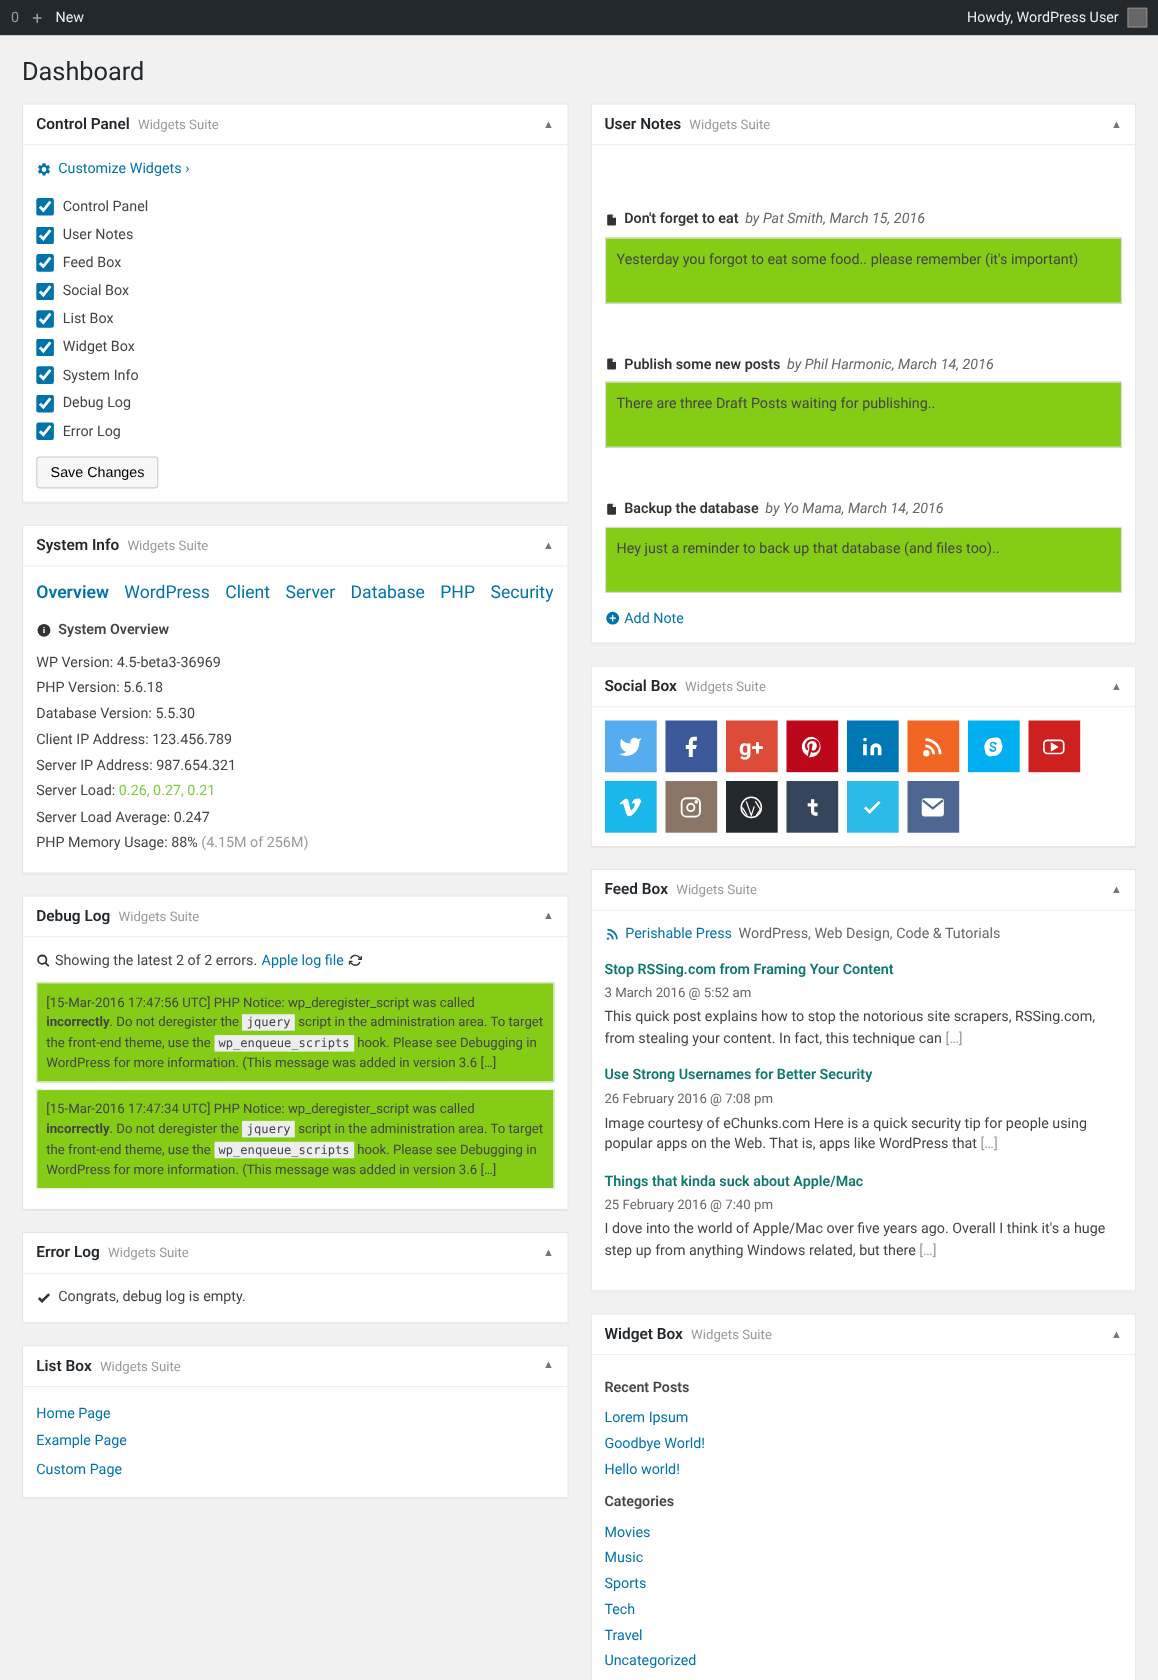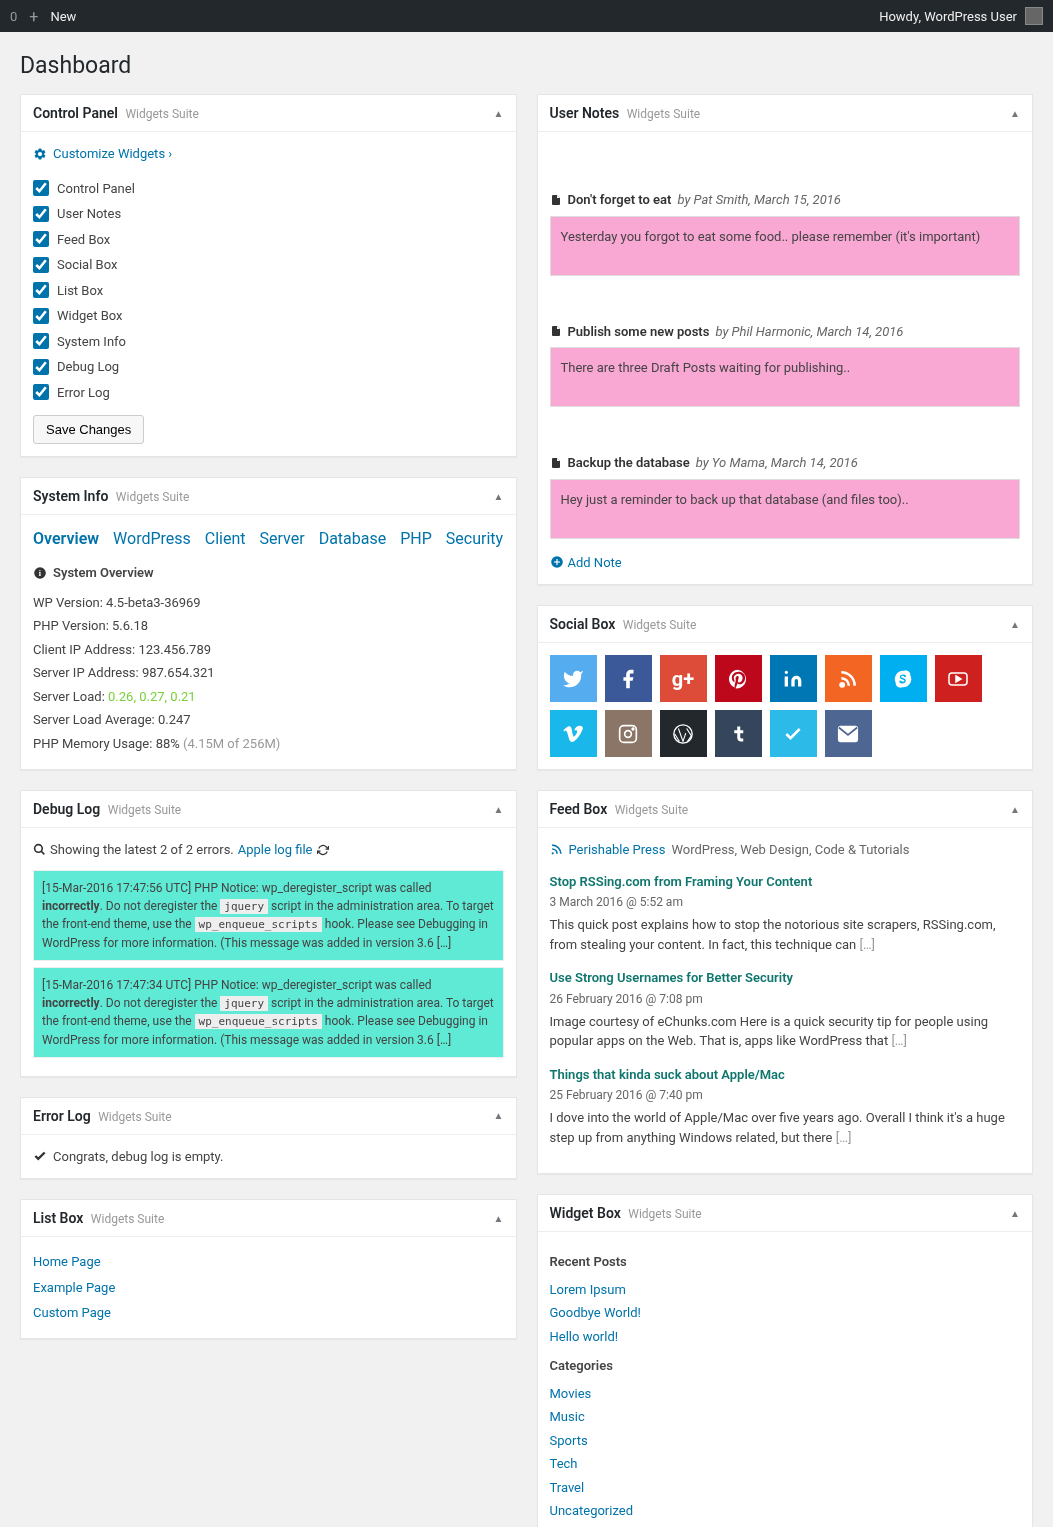--- a/index.html
+++ b/index.html
@@ -39,29 +39,29 @@
 .tabs { display: flex; gap: 14px; margin-bottom: 12px; flex-wrap: wrap; }
 .tabs a { font-size: 16px; }
 .tabs a.active { font-weight: 600; }
 
 .info-heading { font-weight: 600; margin-bottom: 10px; display: flex; align-items: center; gap: 6px; }
 .info-list p { margin: 4px 0; }
 .green { color: #7ad03a; }
 .gray { color: #999; }
 
 .log-meta { margin-bottom: 10px; display: flex; align-items: center; gap: 4px; }
-.log-entry { background: #5eead4; border: 1px solid #eee; padding: 8px; font-size: 12px; margin-bottom: 6px; line-height: 1.5; }
+.log-entry { background: #84cc16; border: 1px solid #eee; padding: 8px; font-size: 12px; margin-bottom: 6px; line-height: 1.5; }
 .log-entry code { background: #eee; padding: 1px 4px; font-family: Consolas, monospace; font-size: 11px; }
 
 .note-item { margin-bottom: 14px; }
 .note-title { display: flex; align-items: center; gap: 6px; margin-bottom: 6px; font-size: 13px; margin-top: 46px; }
 .note-title .doc-icon { width: 12px; height: 14px; }
 .note-title strong { font-weight: 600; color: #333; }
 .note-title em { font-style: italic; color: #666; font-weight: normal; }
-.note-body { border: 1px solid #ddd; padding: 10px; min-height: 60px; font-size: 13px; background: #f9a8d4; }
+.note-body { border: 1px solid #ddd; padding: 10px; min-height: 60px; font-size: 13px; background: #84cc16; }
 .add-note { display: flex; align-items: center; gap: 4px; margin-top: 8px; }
 
 .social-grid { display: flex; flex-wrap: wrap; gap: 8px; }
 .social-box { width: 47px; height: 47px; display: flex; align-items: center; justify-content: center; color: #fff; font-size: 20px; cursor: pointer; }
 
 .feed-source { display: flex; align-items: center; gap: 6px; margin-bottom: 12px; flex-wrap: wrap; }
 .feed-source .desc { color: #666; }
 .feed-item { margin-bottom: 14px; }
 .feed-item .title { color: #0f766e; font-weight: 600; display: block; margin-bottom: 2px; }
 .feed-item .date { font-size: 12px; color: #666; margin-bottom: 4px; }
@@ -180,20 +180,21 @@
               <svg width="14" height="14" viewBox="0 0 24 24" fill="#333">
                   <circle cx="12" cy="12" r="10"></circle>
                   <text x="12" y="17" text-anchor="middle" fill="#fff" font-size="14" font-weight="bold" font-family="serif">i</text>
                 </svg>
             </span>
             <span>System Overview</span>
           </p>
           <div class="info-list">
             <p>WP Version: 4.5-beta3-36969</p>
             <p>PHP Version: 5.6.18</p>
+            <p>Database Version: 5.5.30</p>
             <p>Client IP Address: 123.456.789</p>
             <p>Server IP Address: 987.654.321</p>
             <p><span>Server Load: </span><span class="green">0.26, 0.27, 0.21</span></p>
             <p>Server Load Average: 0.247</p>
             <p><span>PHP Memory Usage: 88% </span><span class="gray">(4.15M of 256M)</span></p>
           </div>
         </div>
       </div>
 
       <div class="postbox">

